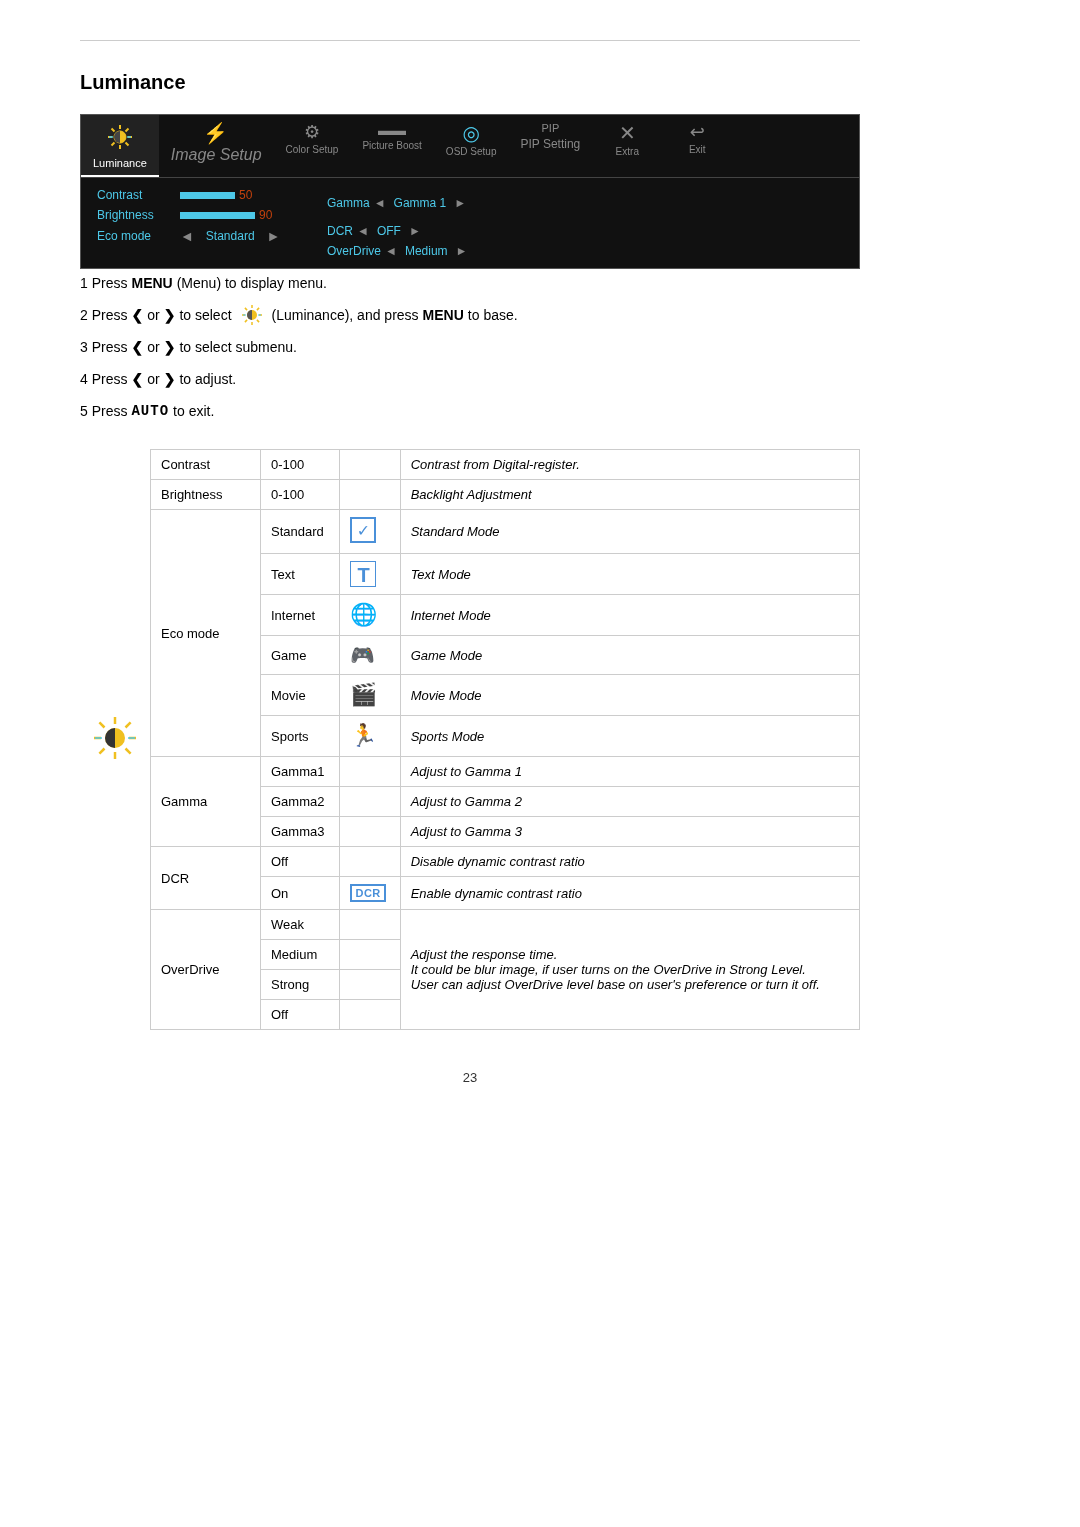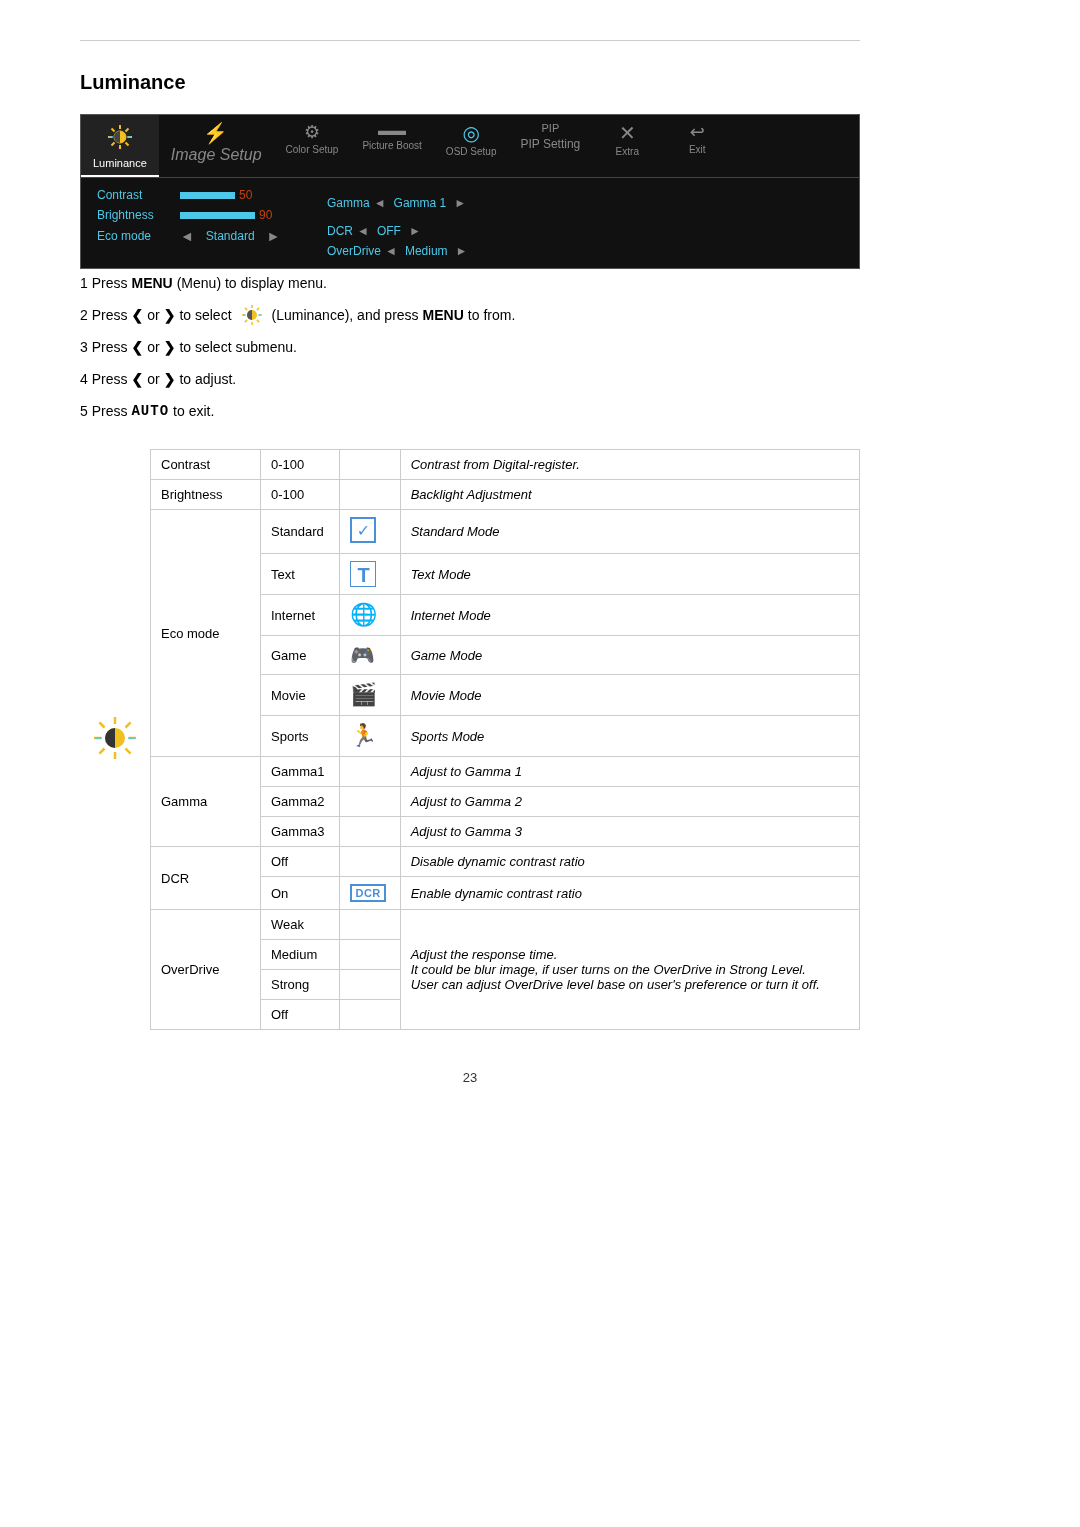--- a/index.html
+++ b/index.html
@@ -390,21 +390,21 @@
         <line x1="4.9" y1="4.9" x2="7.1" y2="7.1" stroke="#f0c020" stroke-width="1.5"></line>
         <line x1="16.9" y1="16.9" x2="19.1" y2="19.1" stroke="#f0c020" stroke-width="1.5"></line>
         <line x1="19.1" y1="4.9" x2="16.9" y2="7.1" stroke="#f0c020" stroke-width="1.5"></line>
         <line x1="7.1" y1="16.9" x2="4.9" y2="19.1" stroke="#f0c020" stroke-width="1.5"></line>
         <path d="M12,7 A5,5 0 0,0 12,17 Z" fill="#555"></path>
         <line x1="3" y1="12" x2="6" y2="12" stroke="#4dc8e8" stroke-width="1"></line>
         <line x1="18" y1="12" x2="21" y2="12" stroke="#4dc8e8" stroke-width="1"></line>
       </svg>
       <span> (Luminance), and press </span>
       <span class="bold">MENU</span>
-      <span> to from.</span>
+      <span> to base.</span>
     </div>
 
     <div class="instruction-line">
       <span>3 Press </span>
       <span class="angle-bracket">❮</span>
       <span> or </span>
       <span class="angle-bracket">❯</span>
       <span> to select submenu.</span>
     </div>
 

